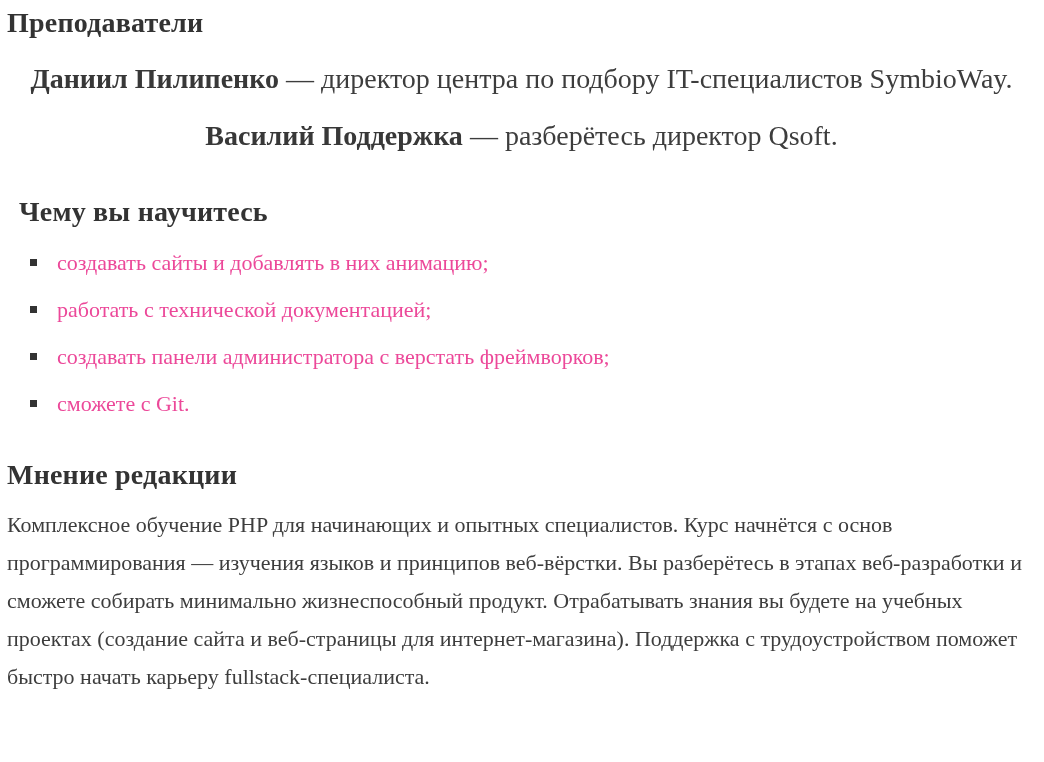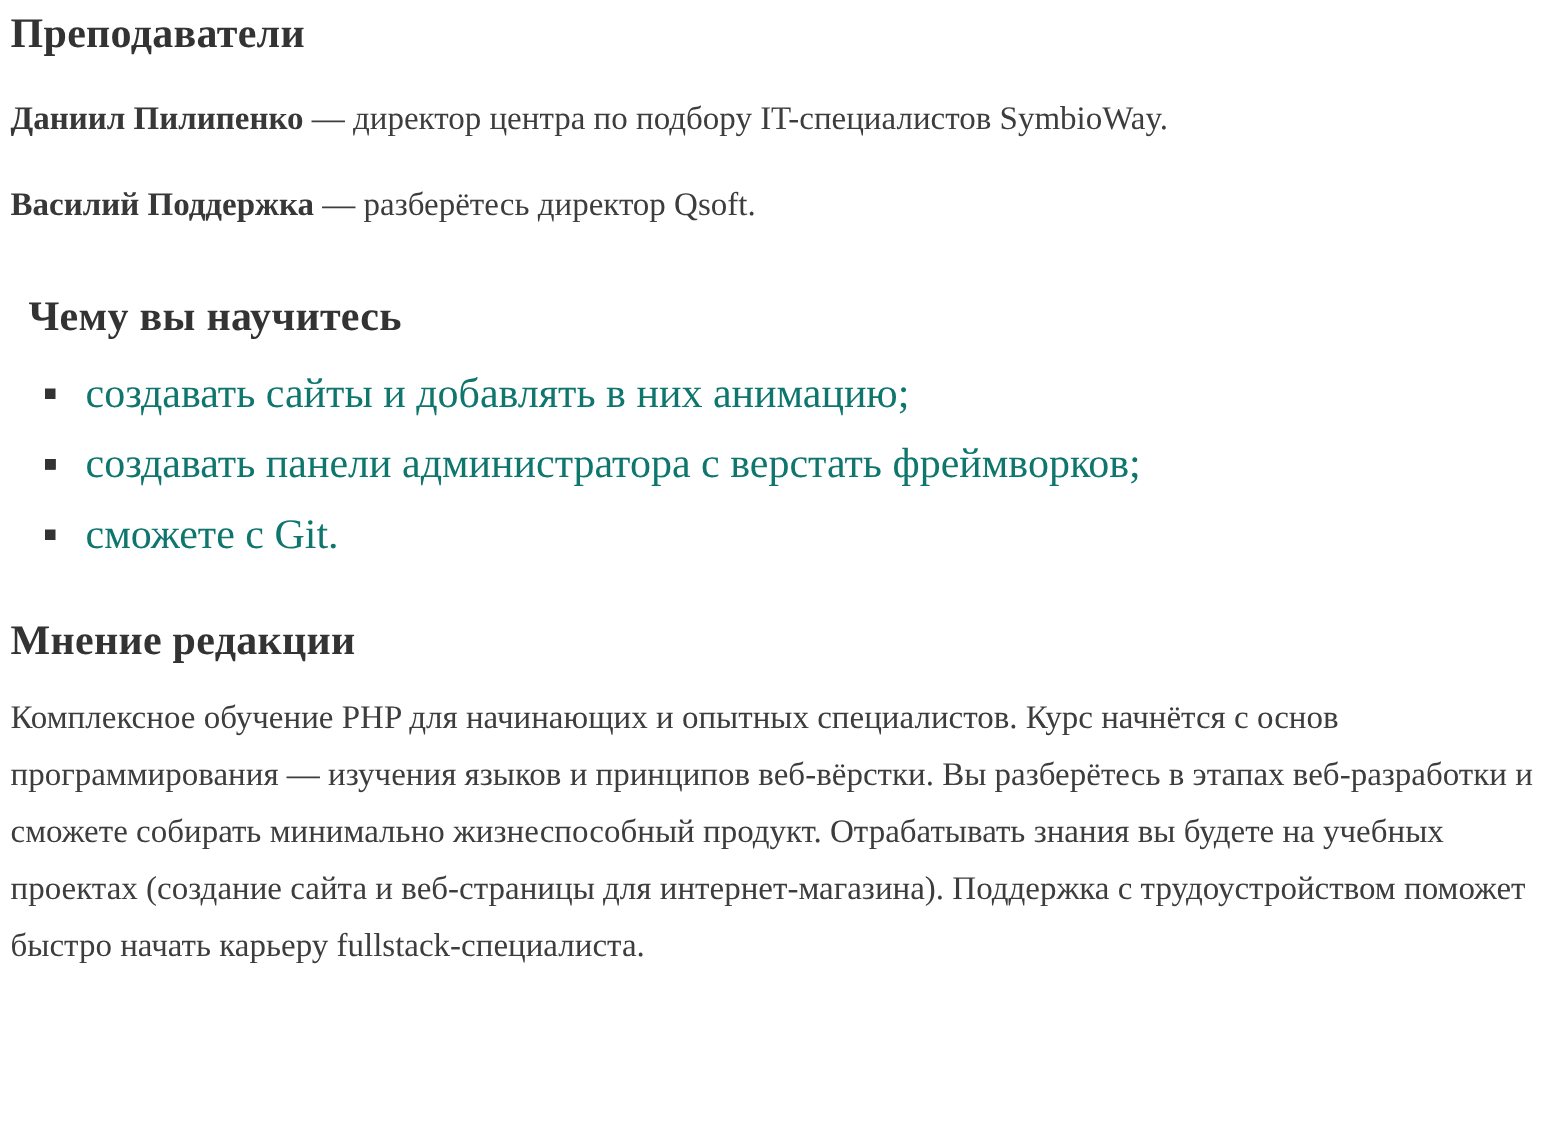--- a/index.html
+++ b/index.html
@@ -20,39 +20,40 @@
     font-size: 28px;
     line-height: 34px;
     color: #333333;
     letter-spacing: 0.2px;
   }
   .h-teachers { margin: 0 0 24px 0; }
   .h-learn    { margin: 44px 0 20px 12px; }
   .h-opinion  { margin: 40px 0 14px 0; }
 
   .teacher-line {
-    font-size: 22px;
+    font-size: 28px;
     line-height: 30px;
     margin: 0 0 27px 0;
     color: #3d3d3d;
+    text-align: center;
   }
   .teacher-name { font-weight: 700; color: #383838; }
 
   ul.learn-list {
     list-style: none;
     margin: 0;
     padding: 0;
   }
   ul.learn-list li {
     position: relative;
     padding-left: 50px;
-    font-size: 28px;
+    font-size: 22px;
     line-height: 28px;
     margin-bottom: 19px;
-    color: #0f766e;
+    color: #ec4899;
   }
   ul.learn-list li .bullet-square {
     position: absolute;
     left: 23px;
     top: 10px;
     width: 7px;
     height: 7px;
     background: #333333;
     display: block;
   }
@@ -89,20 +90,24 @@
       <span>создавать сайты и добавлять в них анимацию;</span>
     </li>
     <li>
       <span class="bullet-square"></span>
     </li>
     <li>
       <span class="bullet-square"></span>
     </li>
     <li>
       <span class="bullet-square"></span>
+      <span>работать с технической документацией;</span>
+    </li>
+    <li>
+      <span class="bullet-square"></span>
       <span>создавать панели администратора с верстать фреймворков;</span>
     </li>
     <li>
       <span class="bullet-square"></span>
       <span>сможете с Git.</span>
     </li>
   </ul>
 
   <h2 class="heading h-opinion">Мнение редакции</h2>
 

